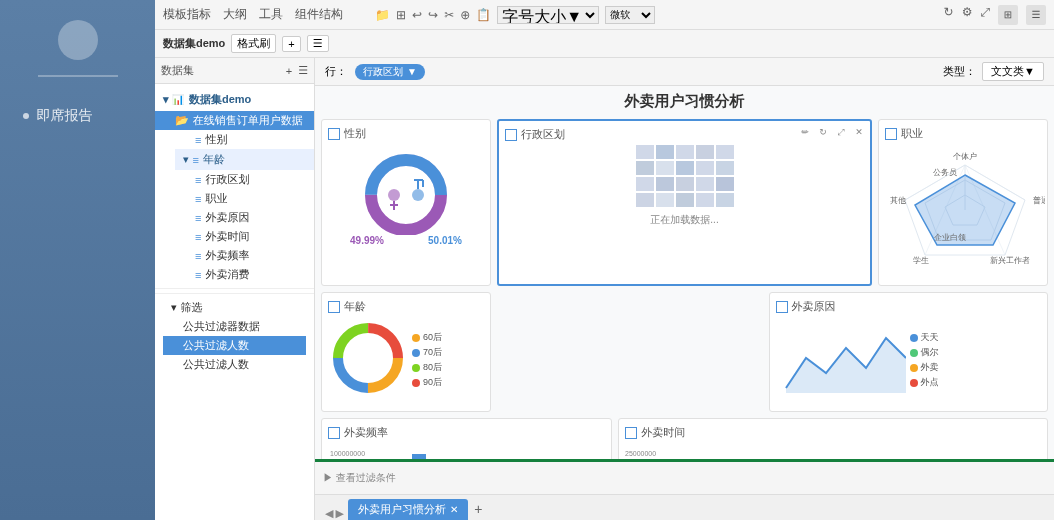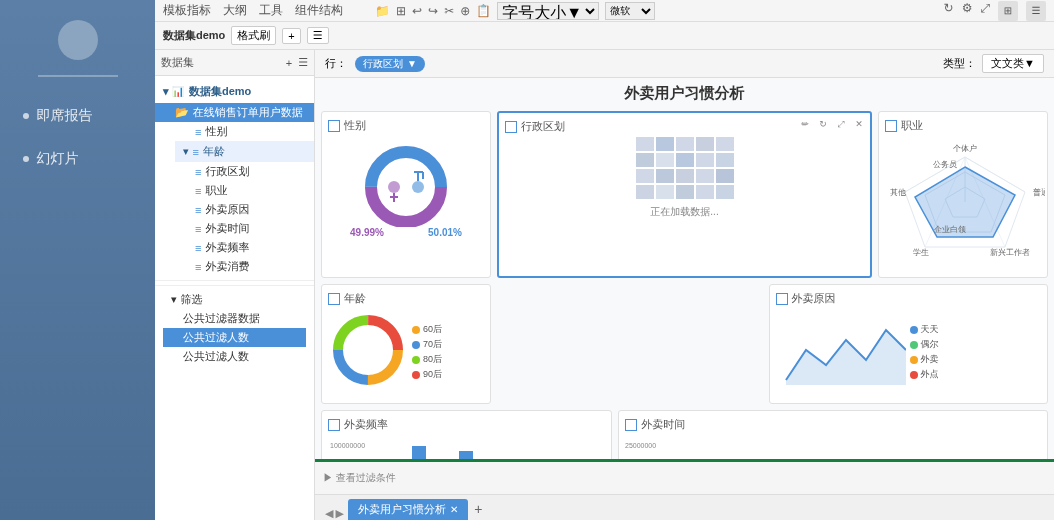--- a/index.html
+++ b/index.html
@@ -68,21 +68,21 @@
     
     .main-content {
       flex: 1;
       display: flex;
       flex-direction: column;
       background: #f0f2f5;
     }
 
     
     .top-bar {
-      height: 22px;
+      height: 30px;
       background: #f5f5f5;
       border-bottom: 1px solid #ddd;
       display: flex;
       align-items: center;
       padding: 0 8px;
       gap: 12px;
       font-size: 12px;
       color: #555;
     }
     .top-bar-nav {
@@ -443,24 +443,20 @@
   </style>
 </head>
 <body>
 
 <div class="left-sidebar">
   <div class="sidebar-logo"></div>
   <div class="sidebar-divider"></div>
   <div class="sidebar-menu-item">
     <span class="dot"></span>
     <span>即席报告</span>
-  </div>
-  <div class="sidebar-menu-item">
-    <span class="dot"></span>
-    <span>幻灯片</span>
   </div>
 </div>
 
 <div class="main-content">
 
   <div class="top-bar">
     <div class="top-bar-nav">
       <span>模板指标</span>
       <span>大纲</span>
       <span>工具</span>

